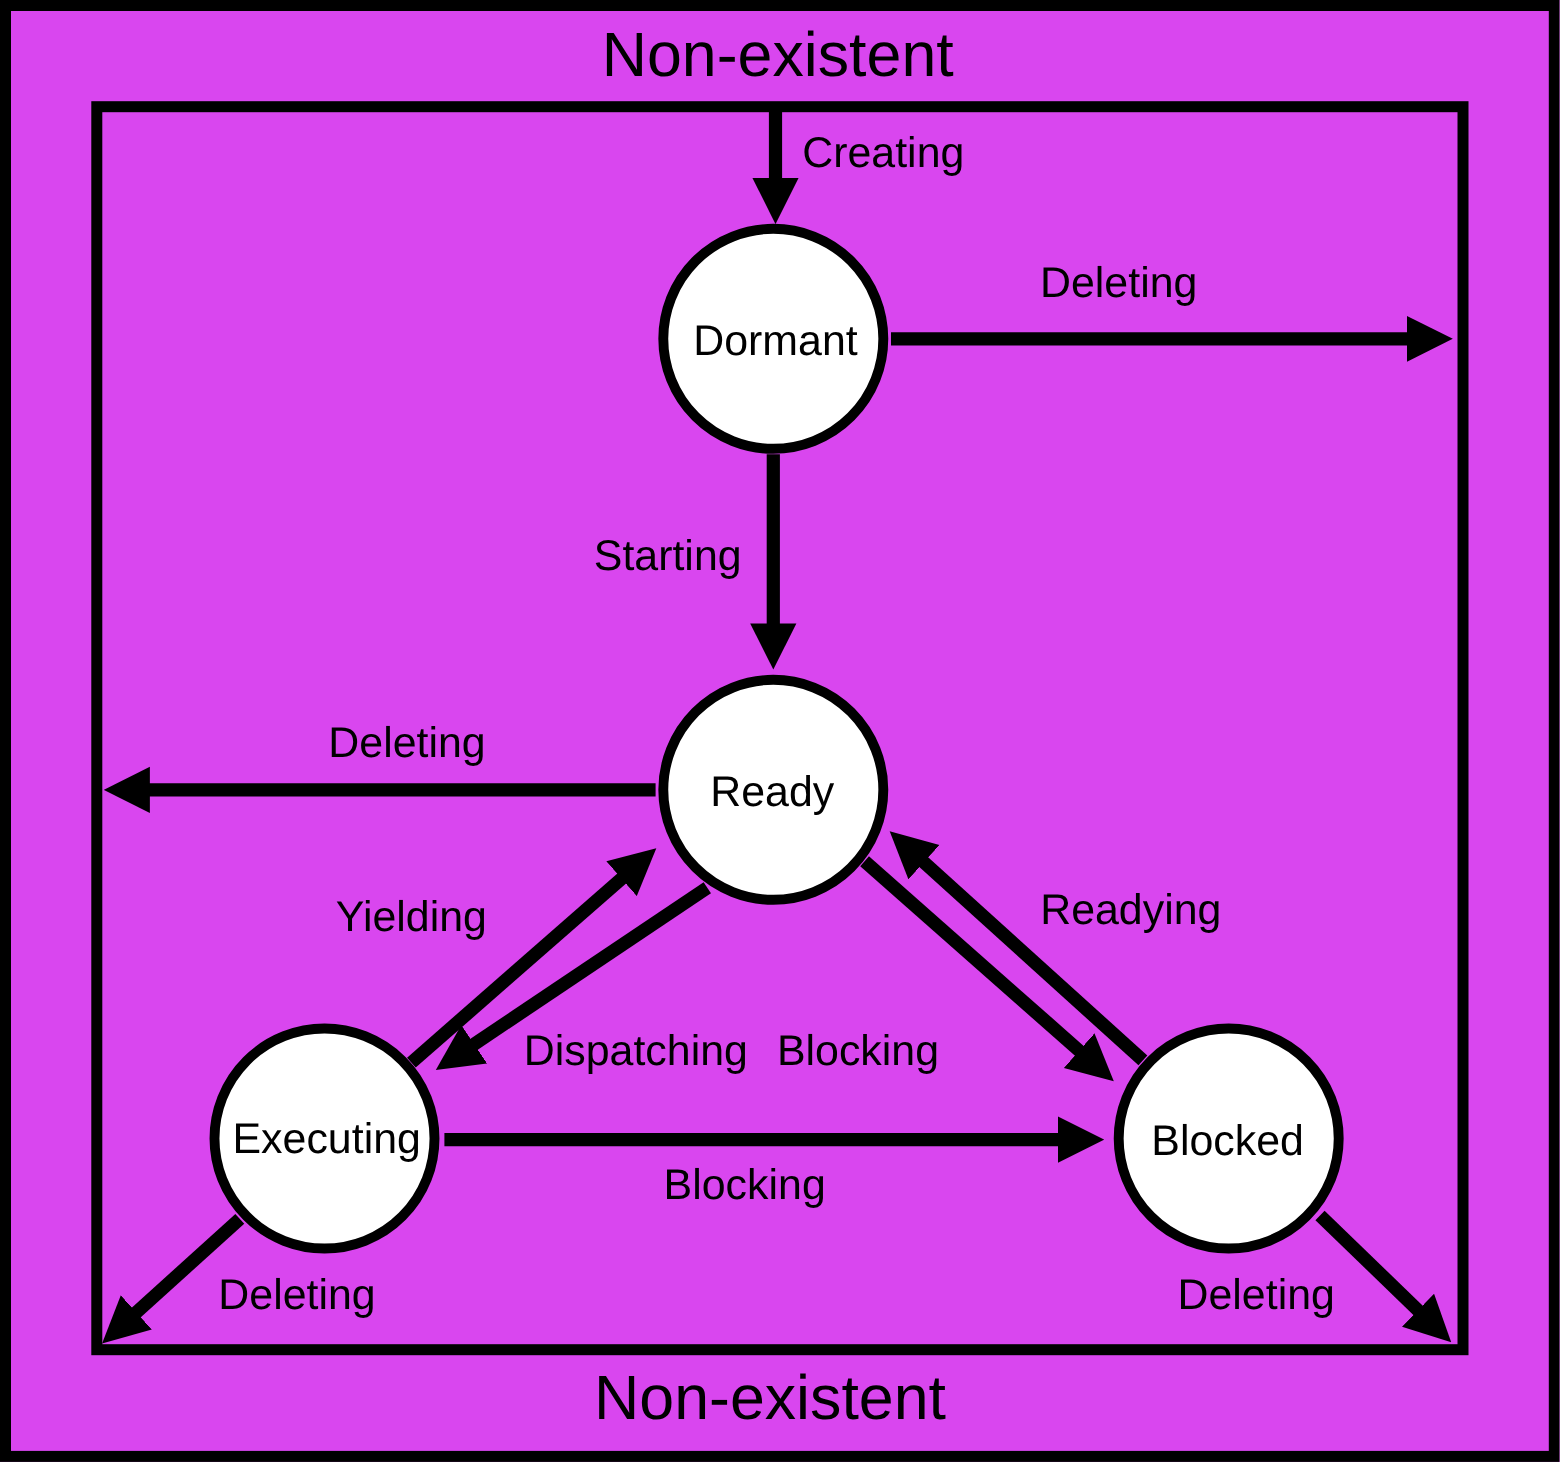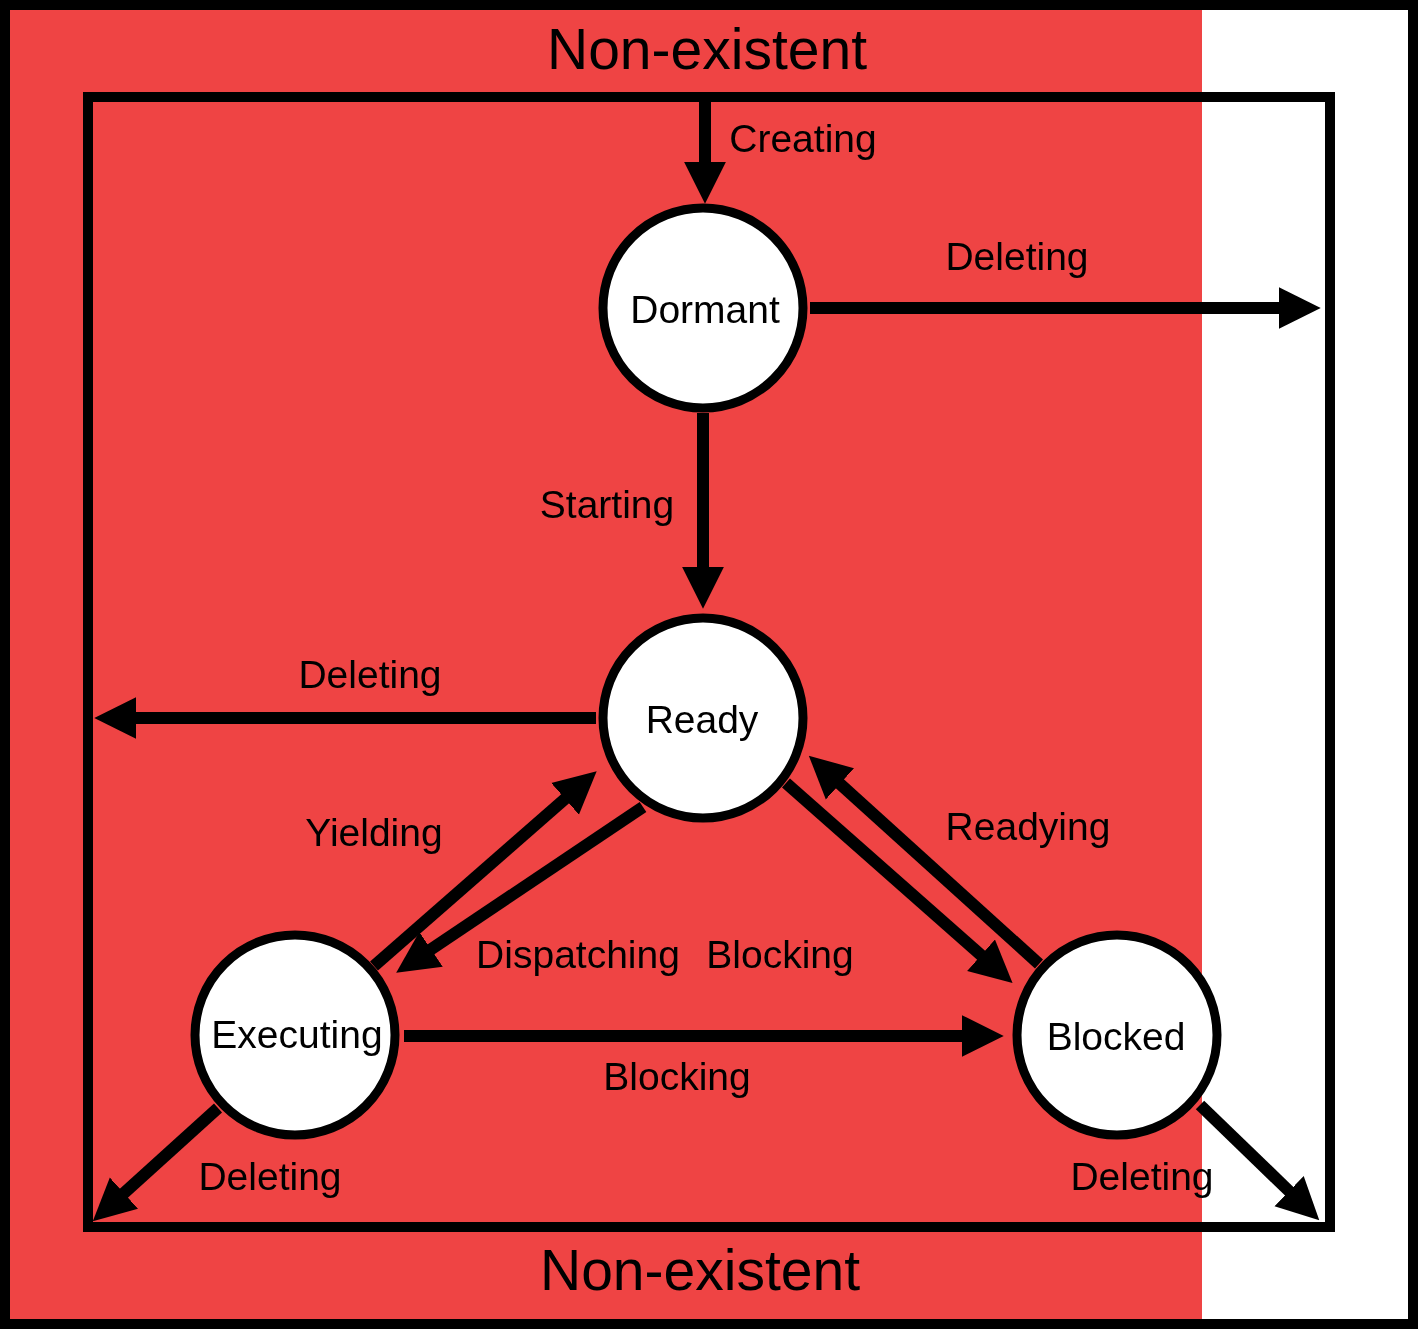--- a/index.html
+++ b/index.html
@@ -1,23 +1,23 @@
 <!DOCTYPE html>
 <html><head>
 <meta charset="utf-8">
 <style>
   html, body {
     margin: 0;
     padding: 0;
     background: #ffffff;
   }
   .diagram-wrap {
-    width: 1202px;
+    width: 1418px;
     height: 1329px;
-    background: #ef4444;
+    background: #d946ef;
   }
   svg {
     display: block;
     font-family: "Liberation Sans", sans-serif;
   }
   .shape {
     stroke: #000000;
     fill: none;
   }
   .state-circle {

